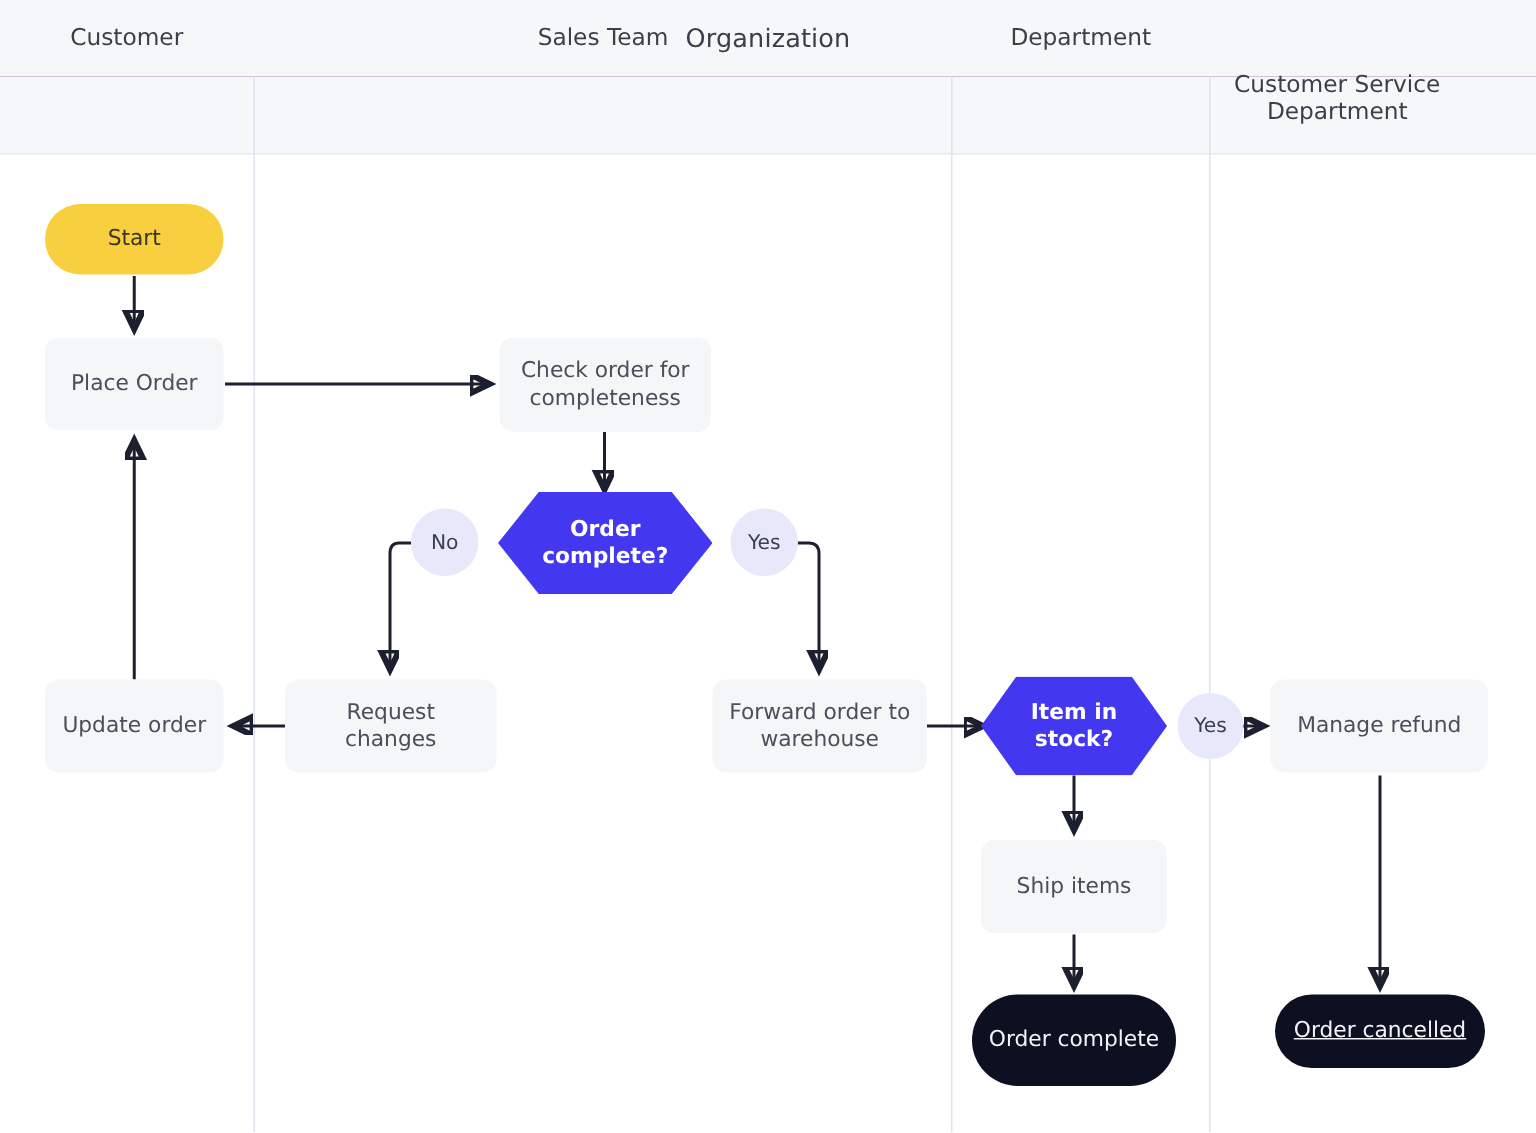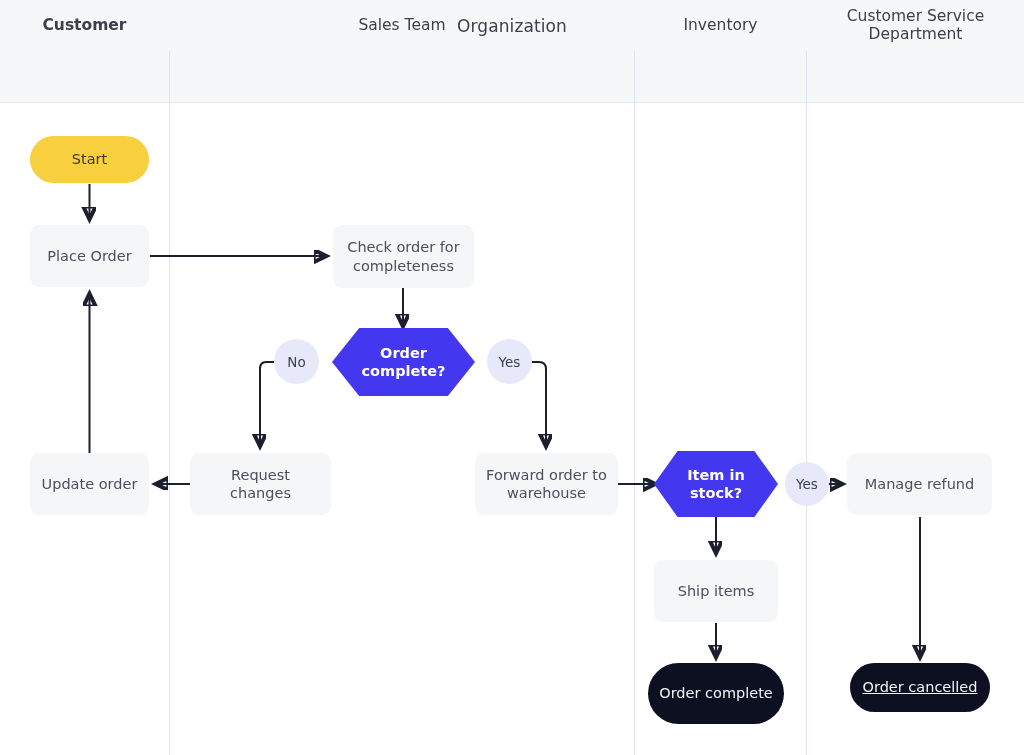--- a/index.html
+++ b/index.html
@@ -95,24 +95,24 @@
 </style>
 </head>
 <body>
 
 <div id="canvas">
 
   <div class="pool-title">Organization</div>
 
   <div class="lane-header-row"></div>
 
-  <div class="lane-header" style="left:0px;width:169px;font-weight:bold;">Customer</div>
+  <div class="lane-header" style="left:0px;width:169px;">Customer</div>
   <div class="lane-header" style="left:170px;width:464px;">Sales Team</div>
-  <div class="lane-header" style="left:635px;width:171px;">Inventory</div>
-  <div class="lane-header" style="left:807px;width:217px;">Customer Service Department</div>
+  <div class="lane-header" style="left:635px;width:171px;">Department</div>
+  <div class="lane-header" style="left:783px;width:217px;margin-top:40px;">Customer Service Department</div>
 
   <div class="lane-divider" style="left:169px;"></div>
   <div class="lane-divider" style="left:634px;"></div>
   <div class="lane-divider" style="left:806px;"></div>
 
   <svg id="wires" viewBox="0 0 1024 755" width="1024" height="755">
     <defs>
       <marker id="ah" markerWidth="9" markerHeight="9" refX="6.2" refY="3.1" orient="auto" markerUnits="strokeWidth">
         <path d="M0,0 L6.4,3.1 L0,6.2 z" fill="#1c1f2e" stroke="none"></path>
       </marker>

